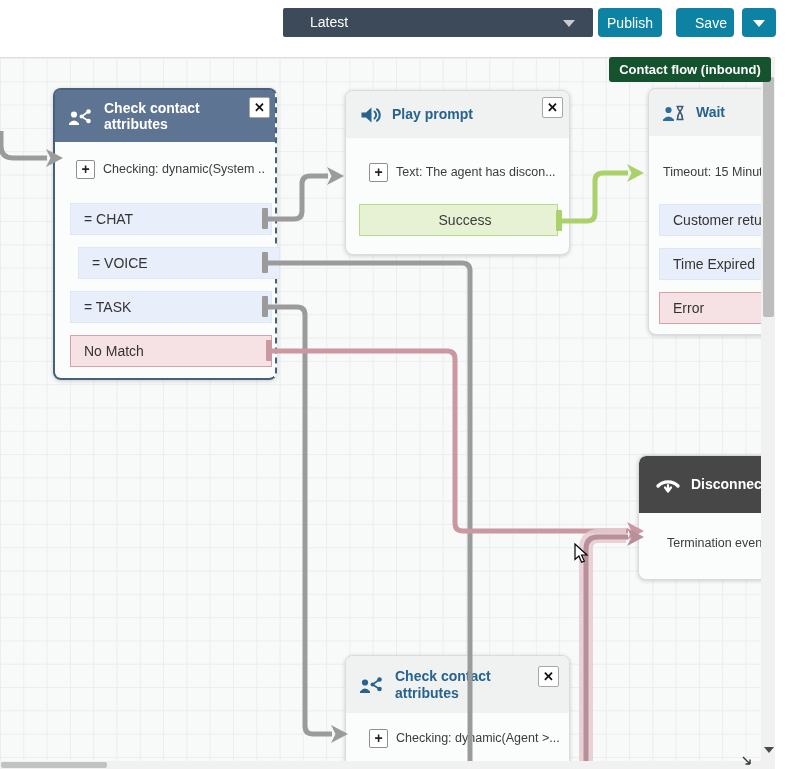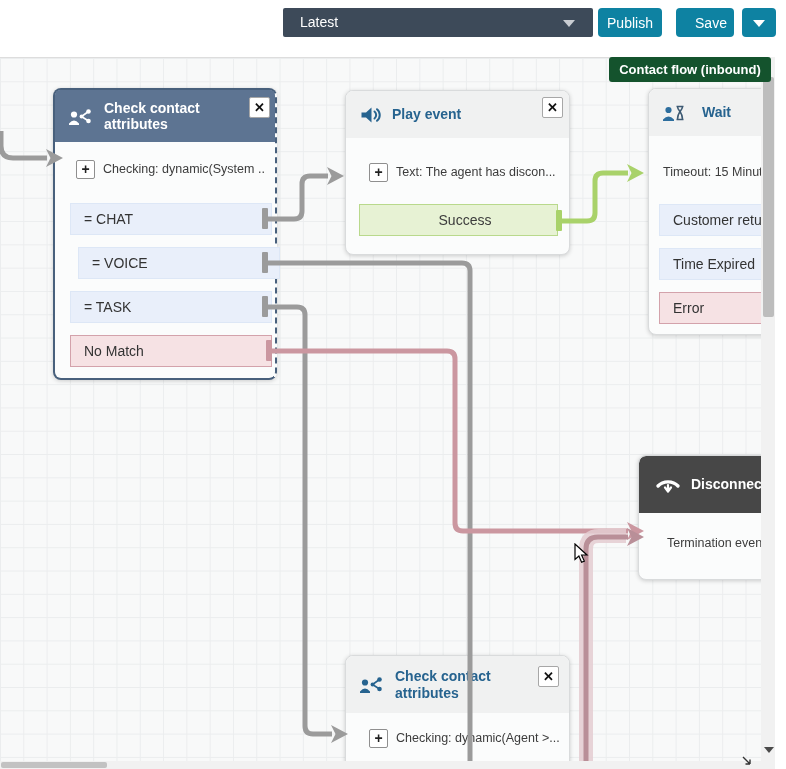--- a/index.html
+++ b/index.html
@@ -1,21 +1,21 @@
 <!DOCTYPE html>
 <html><head>
 <meta charset="utf-8">
 <style>
   html,body{margin:0;padding:0;}
   body{width:786px;height:769px;position:relative;overflow:hidden;background:#ffffff;
        font-family:"Liberation Sans", sans-serif;-webkit-font-smoothing:antialiased;}
   
   .toolbar{position:absolute;left:0;top:0;width:786px;height:45px;background:#fff;z-index:30;}
   .version-select{position:absolute;left:283px;top:8px;width:310px;height:29px;background:#3d4a59;
-       border-radius:2px;color:#fff;font-size:14px;line-height:29px;padding-left:17px;box-sizing:border-box;cursor:pointer;}
+       border-radius:2px;color:#fff;font-size:14px;line-height:29px;padding-left:27px;box-sizing:border-box;cursor:pointer;}
   .version-select .chev{position:absolute;right:18px;top:12px;width:0;height:0;
        border-left:6px solid transparent;border-right:6px solid transparent;border-top:7px solid #c9cdd2;}
   .tbtn{position:absolute;top:8px;height:29px;background:#0e82a2;border:none;border-radius:4px;
        color:#fff;font-size:14px;font-family:inherit;cursor:pointer;padding:0;}
   .btn-publish{left:598px;width:64px;}
   .btn-save{left:676px;width:58px;padding-left:12px;}
   .btn-savemenu{left:742px;width:34px;}
   .btn-savemenu .tri{display:inline-block;width:0;height:0;border-left:6px solid transparent;
        border-right:6px solid transparent;border-top:7px solid #fff;vertical-align:middle;}
   
@@ -43,21 +43,21 @@
   .branch.error{background:#f6e2e4;border-color:#d3a2ab;}
   .branch.success{background:#e7f2d4;border-color:#b9d98c;color:#3c3c3c;}
   
   .blk-check1{left:53px;top:88px;width:224px;height:292px;border:2px solid #48607c;border-right-style:dashed;}
   .blk-check1 .block-header{background:#5d7492;height:52px;border-radius:5px 5px 0 0;}
   .blk-check1 .title{color:#fff;width:125px;}
   .blk-check1 .hdr-icon{color:#fff;}
   .blk-play{left:345px;top:90px;width:225px;height:165px;}
   .blk-play .block-header{height:47px;}
   .blk-wait{left:648px;top:88px;width:127px;height:247px;overflow:hidden;}
-  .blk-wait .block-header{height:47px;gap:6px;}
+  .blk-wait .block-header{height:47px;}
   .blk-disc{left:638px;top:455px;width:137px;height:125px;overflow:hidden;}
   .blk-disc .block-header{background:#474747;height:57px;}
   .blk-disc .title{color:#fff;white-space:nowrap;}
   .blk-disc .hdr-icon{color:#fff;margin-left:16px;}
   .blk-check2{left:345px;top:655px;width:225px;height:114px;border-radius:8px 8px 0 0;overflow:hidden;}
   .blk-check2 .block-header{height:57px;}
   .blk-check2 .title{width:120px;}
   
   .wires{position:absolute;left:0;top:0;width:786px;height:769px;z-index:6;pointer-events:none;}
   
@@ -115,21 +115,21 @@
 </div>
 
 <div class="block blk-play">
   <div class="block-header">
     <span class="hdr-icon">
       <svg width="23" height="22" viewBox="0 0 23 22">
           <path d="M2.5,8.5 H7 L12.5,3.5 V18.5 L7,13.5 H2.5 Z" fill="currentColor"></path>
       <path d="M15.5,7.5 a4.5,4.5 0 0 1 0,7 M18,5.2 a7.5,7.5 0 0 1 0,11.6" stroke="currentColor" stroke-width="2" fill="none" stroke-linecap="round"></path>
         </svg>
     </span>
-    <div class="title">Play event</div>
+    <div class="title">Play prompt</div>
     <div class="close" style="right:6px;top:6px;">✕</div>
   </div>
   <div class="plus" style="left:23px;top:72px;">+</div>
   <div class="param" style="left:50px;top:72px;width:162px;">Text: The agent has discon...</div>
   <div class="branch success" style="left:13px;top:113px;width:199px;text-align:center;">Success</div>
 </div>
 
 <div class="block blk-wait">
   <div class="block-header">
     <span class="hdr-icon">

